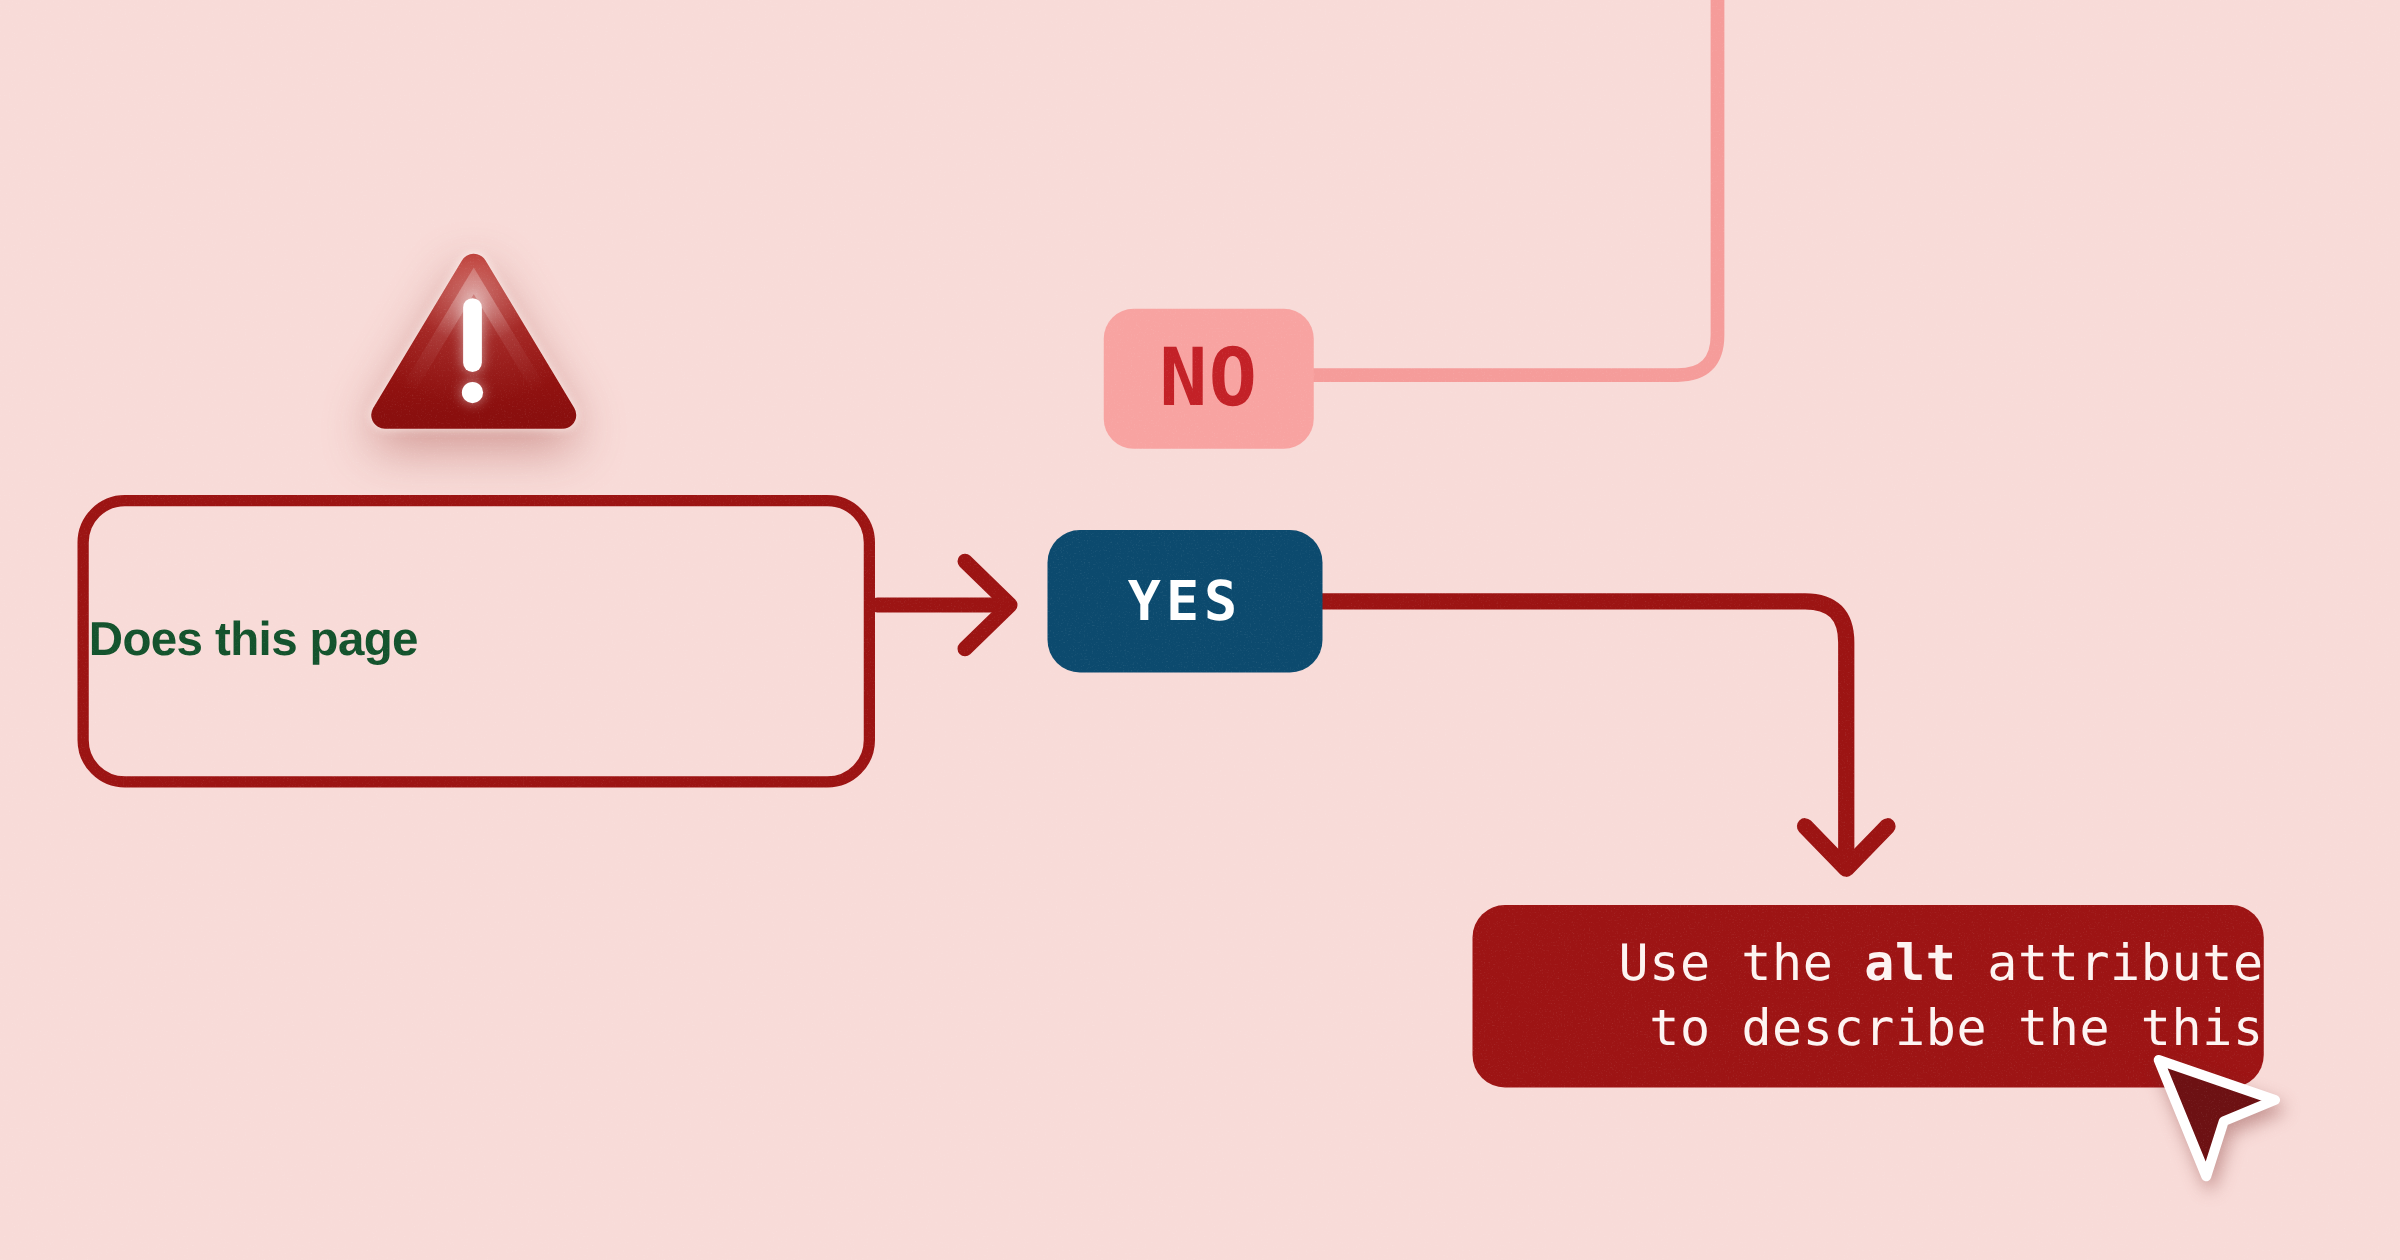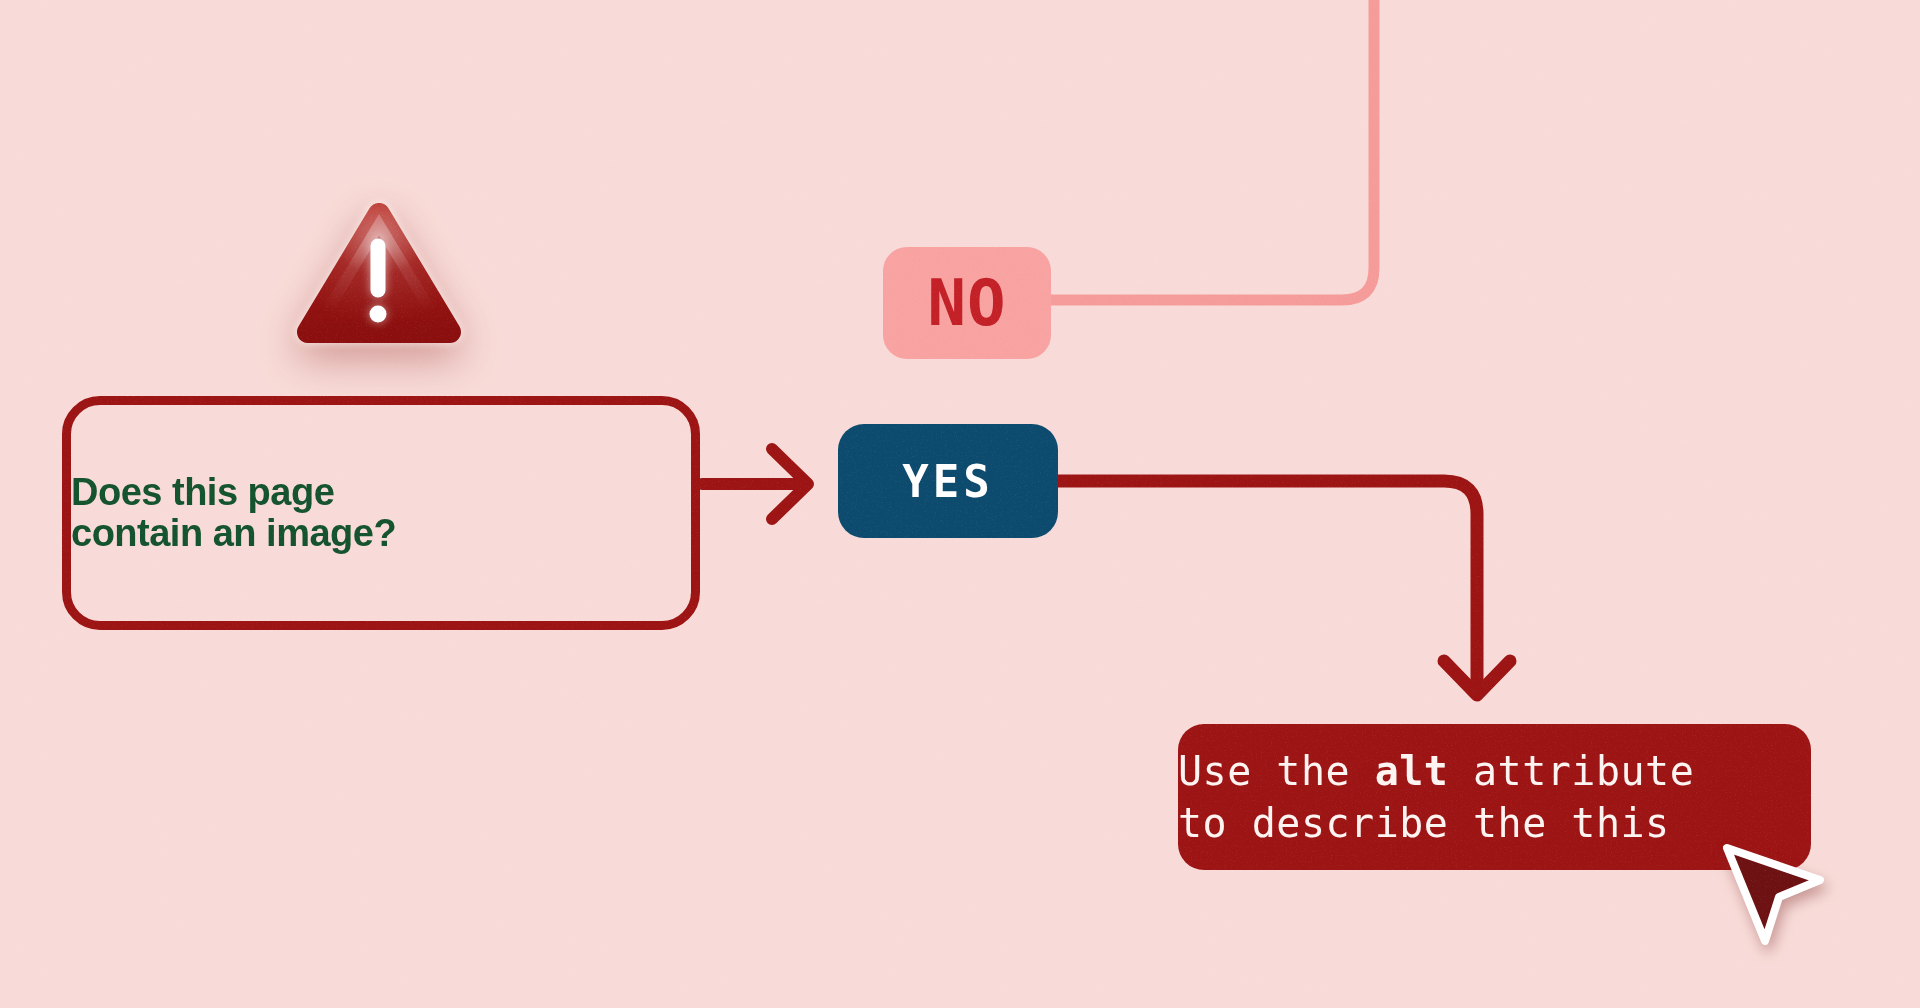--- a/index.html
+++ b/index.html
@@ -46,21 +46,21 @@
     background:#0c4a6e;border-radius:26px;border:none;
     display:flex;align-items:center;justify-content:center;cursor:pointer;
     font-family:"DejaVu Sans Mono",monospace;font-weight:bold;
     font-size:44px;letter-spacing:4px;color:#ffffff;
   }
 
   
   .result{
     left:1178px;top:724px;width:633px;height:146px;box-sizing:border-box;
     background:#9d1414;border-radius:26px;
-    display:flex;flex-direction:column;align-items:flex-start;justify-content:center;
+    display:flex;flex-direction:column;align-items:flex-end;justify-content:center;
     color:#fdf4f2;font-family:"DejaVu Sans Mono",monospace;
     font-size:40px;line-height:52px;letter-spacing:0.5px;white-space:pre;
   }
   .result .code{font-weight:bold;}
 
   
   .cursor{
     left:1720px;top:842px;
     filter:drop-shadow(3px 7px 7px rgba(122,44,42,.4));
   }
@@ -101,21 +101,20 @@
     <path d="M93 24 L22 142 L164 142 Z" fill="url(#gloss)" stroke="url(#gloss)" stroke-width="22" stroke-linejoin="round"></path>
     <g style="filter:drop-shadow(0 0 5px rgba(255,255,255,.55))">
       <path d="M92 56 L92 100" stroke="#ffffff" stroke-width="15" stroke-linecap="round" fill="none"></path>
       <circle cx="92" cy="124" r="8.5" fill="#ffffff"></circle>
     </g>
   </svg>
 
   <div class="abs question">
     <div class="question-text">
       <span>Does this page</span>
-      <span>contain an image?</span>
     </div>
   </div>
 
   <button class="abs node-no">
     <span>NO</span>
   </button>
 
   <button class="abs node-yes">
     <span>YES</span>
   </button>

